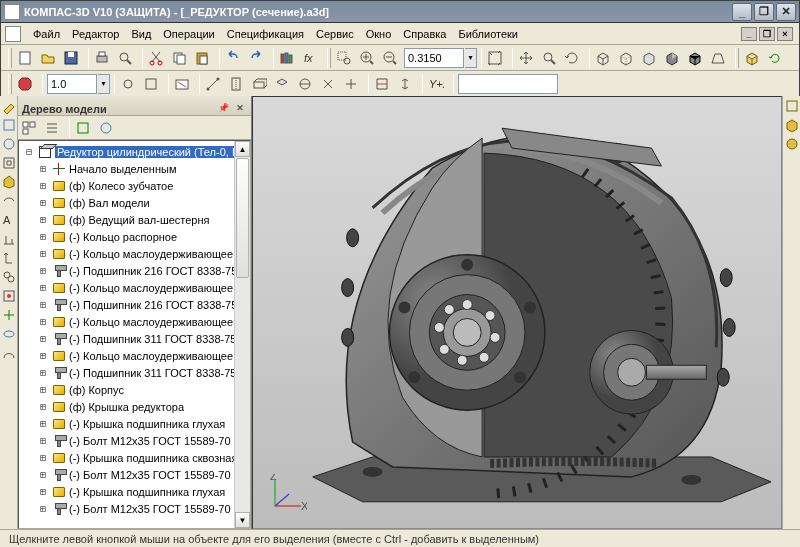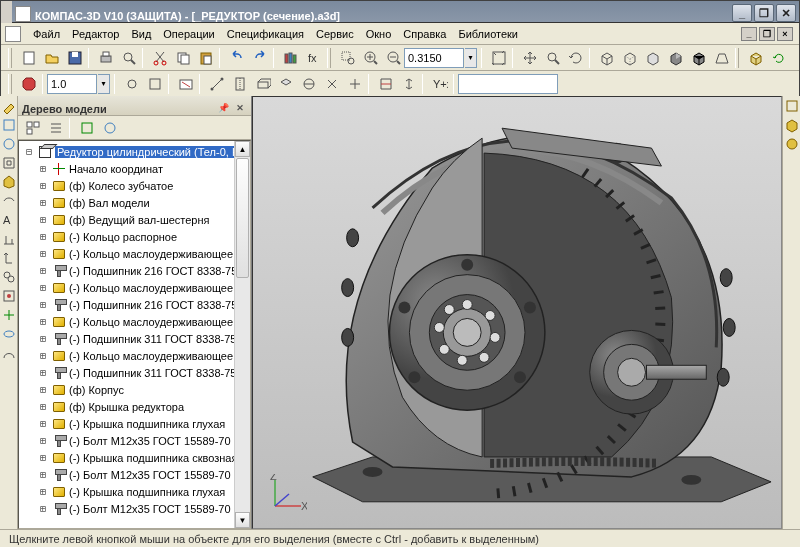--- a/index.html
+++ b/index.html
@@ -1,36 +1,36 @@
 <!DOCTYPE html>
 <html><head>
 <meta charset="utf-8">
 <style>
   * { box-sizing: border-box; margin: 0; padding: 0; font-family: Tahoma, sans-serif; font-size: 11px; }
   body { background: #d4d0c8; width: 800px; height: 547px; overflow: hidden; border: 1px solid #404040; }
 
   
-  .titlebar { height: 22px; background: linear-gradient(#7b8a9e,#8a97a8); color: #fff; display: flex; align-items: flex-end; padding: 0 3px; border-bottom: 1px solid #333; margin-left: 11px; }
+  .titlebar { height: 22px; background: linear-gradient(#7b8a9e,#8a97a8); color: #fff; display: flex; align-items: center; padding: 0 3px; border-bottom: 1px solid #333; }
   .titlebar .ticon { width: 16px; height: 16px; background: #fff; margin-right: 4px; border:1px solid #888; }
   .titlebar .title { flex: 1; font-weight: bold; font-size: 11px; color:#fff; }
   .winbtns { display:flex; gap:2px; }
   .winbtn { width: 20px; height: 18px; background: linear-gradient(#dfe4ec,#b0bac8); border:1px solid #5a6878; display:flex; align-items:center; justify-content:center; font-weight:bold; font-family:Arial; font-size:11px; color:#222; border-radius:2px;}
 
   
   .menubar { height: 22px; background: #ece9d8; display:flex; align-items:center; padding:0 4px; border-bottom:1px solid #aca899; }
   .menubar .appicon { width:16px; height:16px; background:#fff; border:1px solid #888; margin-right:6px; }
   .menubar .menuitem { padding: 14px 6px; cursor:default; }
   .menubar .spacer { flex:1; }
   .mdi-btns { display:flex; gap:2px; margin-right:2px;}
   .mdi-btn { width:16px; height:14px; background:#d4d0c8; border:1px solid #808080; display:flex;align-items:center;justify-content:center;font-size:9px;font-weight:bold;}
 
   
   .toolrow { height: 26px; background:#ece9d8; border-bottom:1px solid #aca899; display:flex; align-items:center; padding:0 4px; gap:1px; position:relative;}
   .grip { width:4px; height:20px; border-left:1px solid #fff; border-right:1px solid #aca899; margin:0 3px;}
-  .tbtn { width:22px; height:22px; display:flex; align-items:center; justify-content:flex-end; border:1px solid transparent; }
+  .tbtn { width:22px; height:22px; display:flex; align-items:center; justify-content:flex-start; border:1px solid transparent;font-style:italic; }
   .tsep { width:1px; height:20px; background:#aca899; margin:0 3px; border-right:1px solid #fff;}
   .tinput { height:20px; border:1px solid #7f9db9; background:#fff; padding:0 3px; font-size:11px;}
   .tdrop { width:12px; height:20px; border:1px solid #7f9db9; border-left:none; background:#e8e8e8; display:flex;align-items:center;justify-content:center;font-size:8px;}
 
   
   svg { display:block; }
 
   
   .work { position:absolute; top:96px; left:0; right:0; bottom:18px; display:flex; }
   .sidebar-left { width:18px; background:#ece9d8; border-right:1px solid #aca899; display:flex; flex-direction:column; align-items:center; padding-top:2px; gap:3px;}
@@ -487,21 +487,21 @@
             <span class="ic">
               <div class="ic-cube"></div>
             </span>
             <span class="lbl">Редуктор цилиндрический (Тел-0, К</span>
           </div>
           <div class="node c1">
             <span class="tw">⊞</span>
             <span class="ic">
               <div class="ic-axis"></div>
             </span>
-            <span class="lbl">Начало координат</span>
+            <span class="lbl">Начало выделенным</span>
           </div>
           <div class="node c2">
             <span class="tw">⊞</span>
             <span class="ic">
               <div class="ic-part"></div>
             </span>
             <span class="lbl">(ф) Колесо зубчатое</span>
           </div>
           <div class="node c2">
             <span class="tw">⊞</span>

